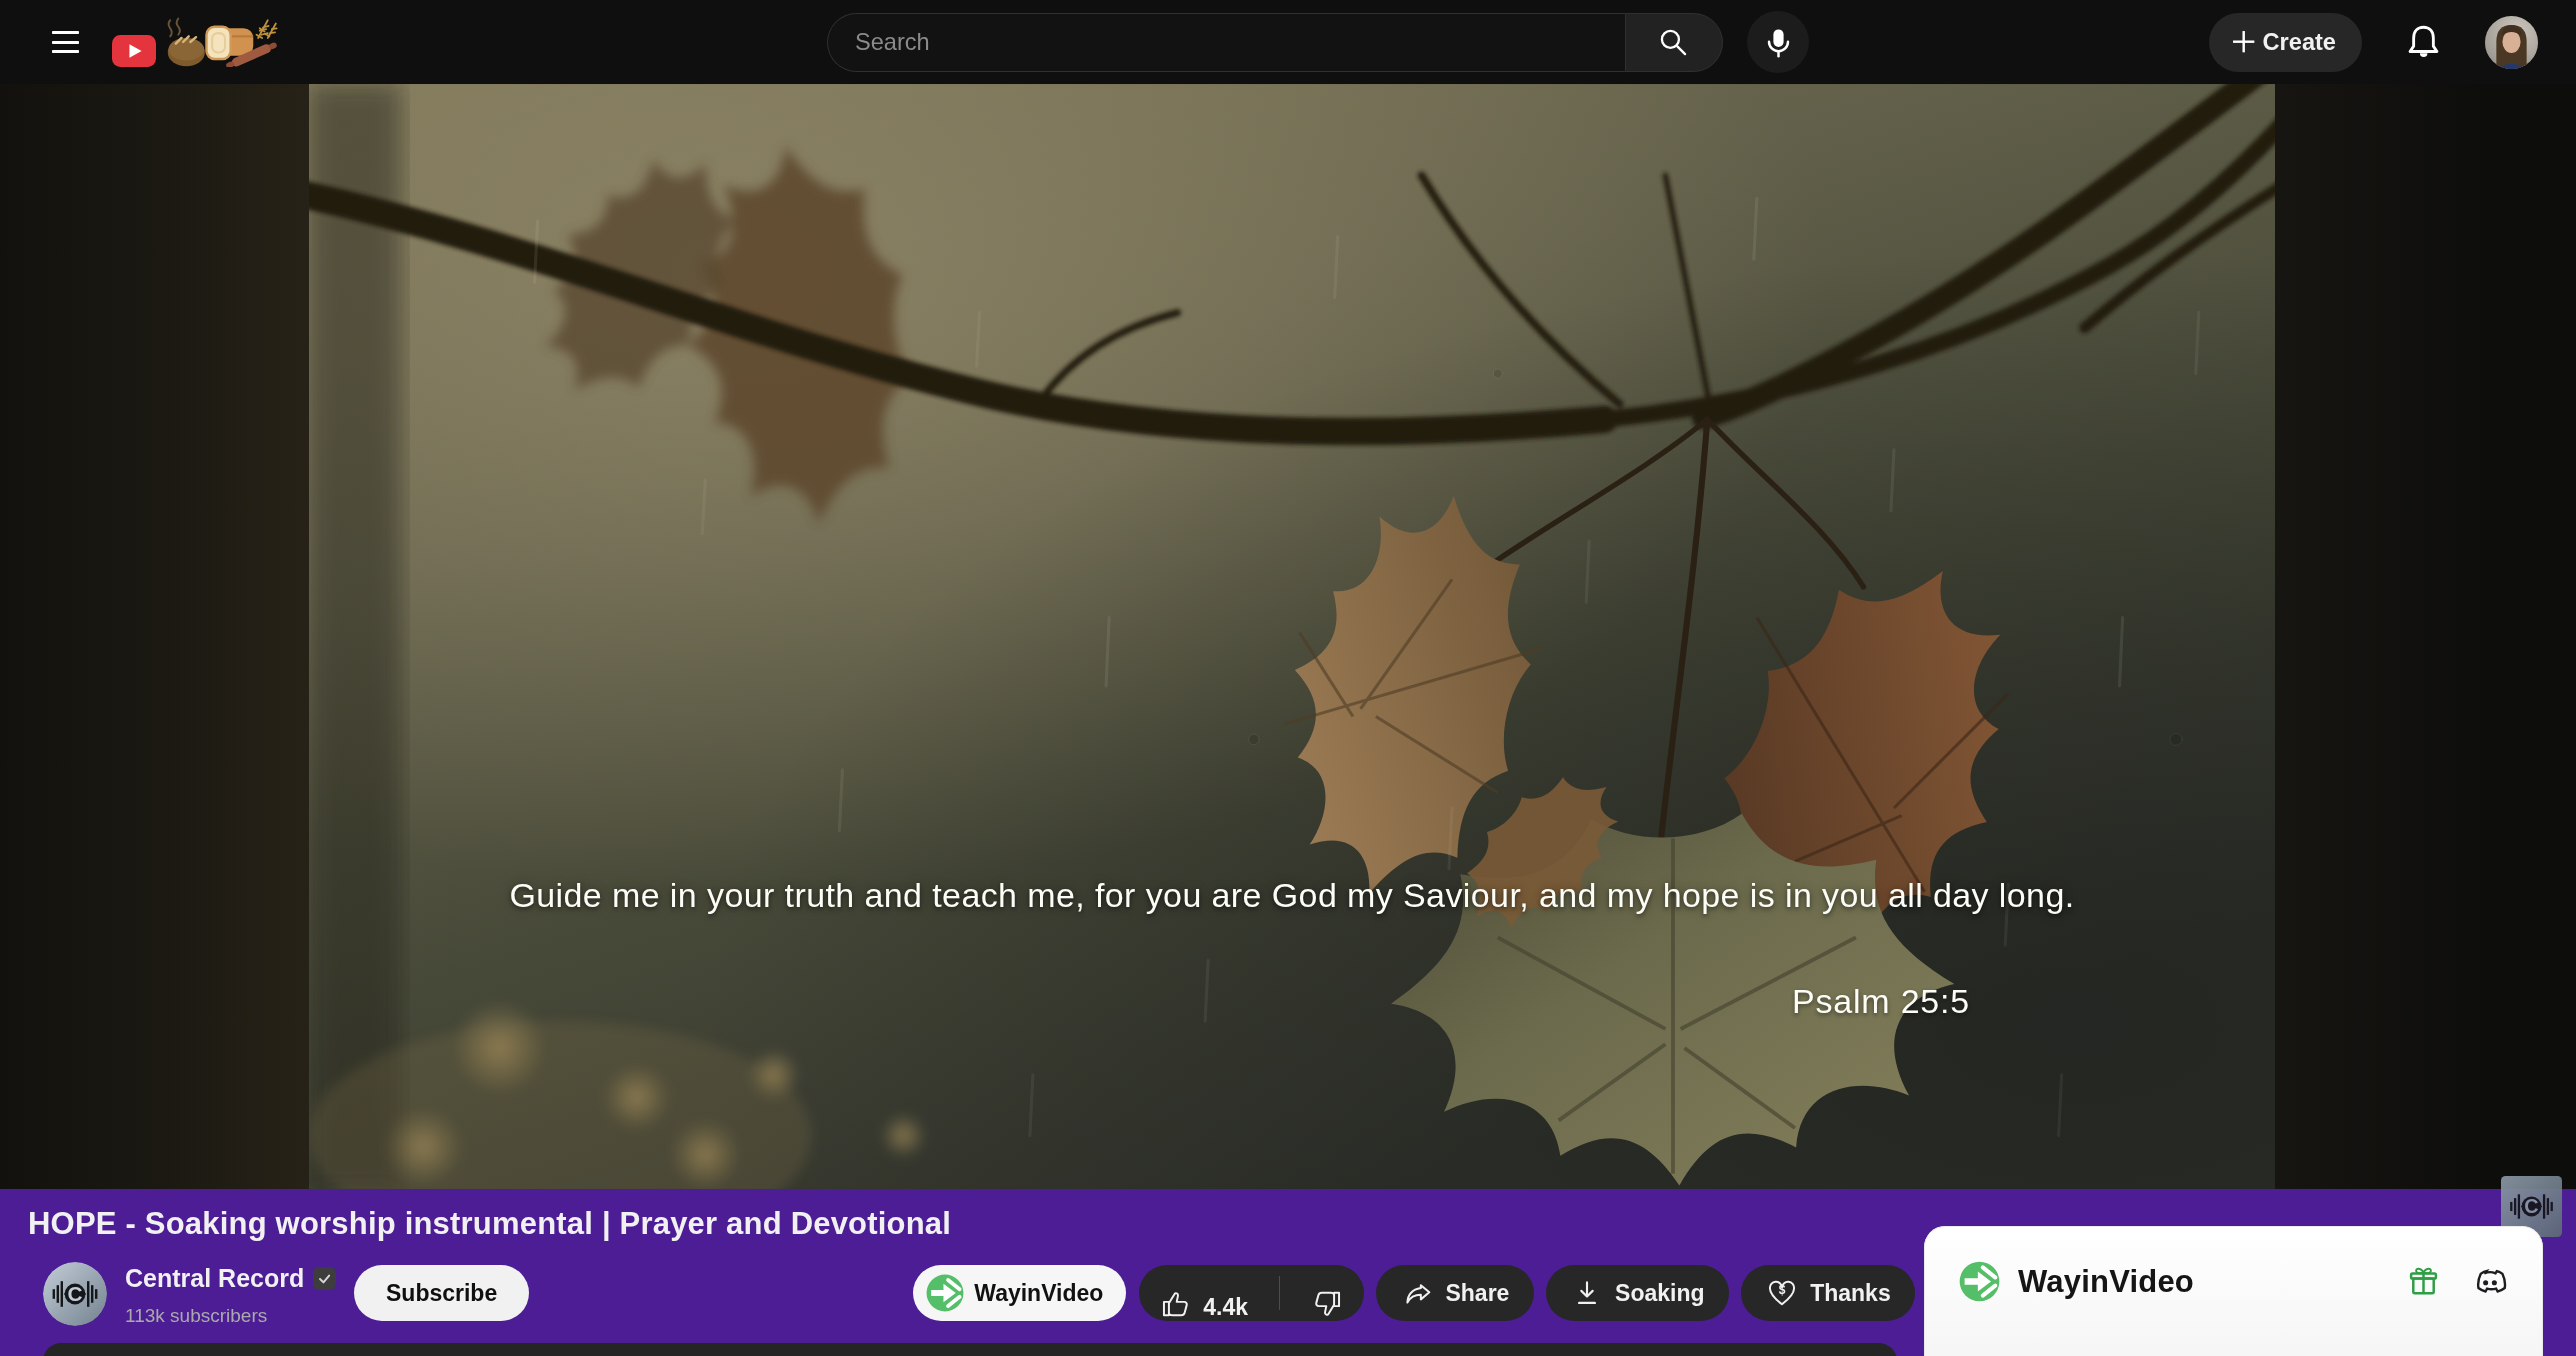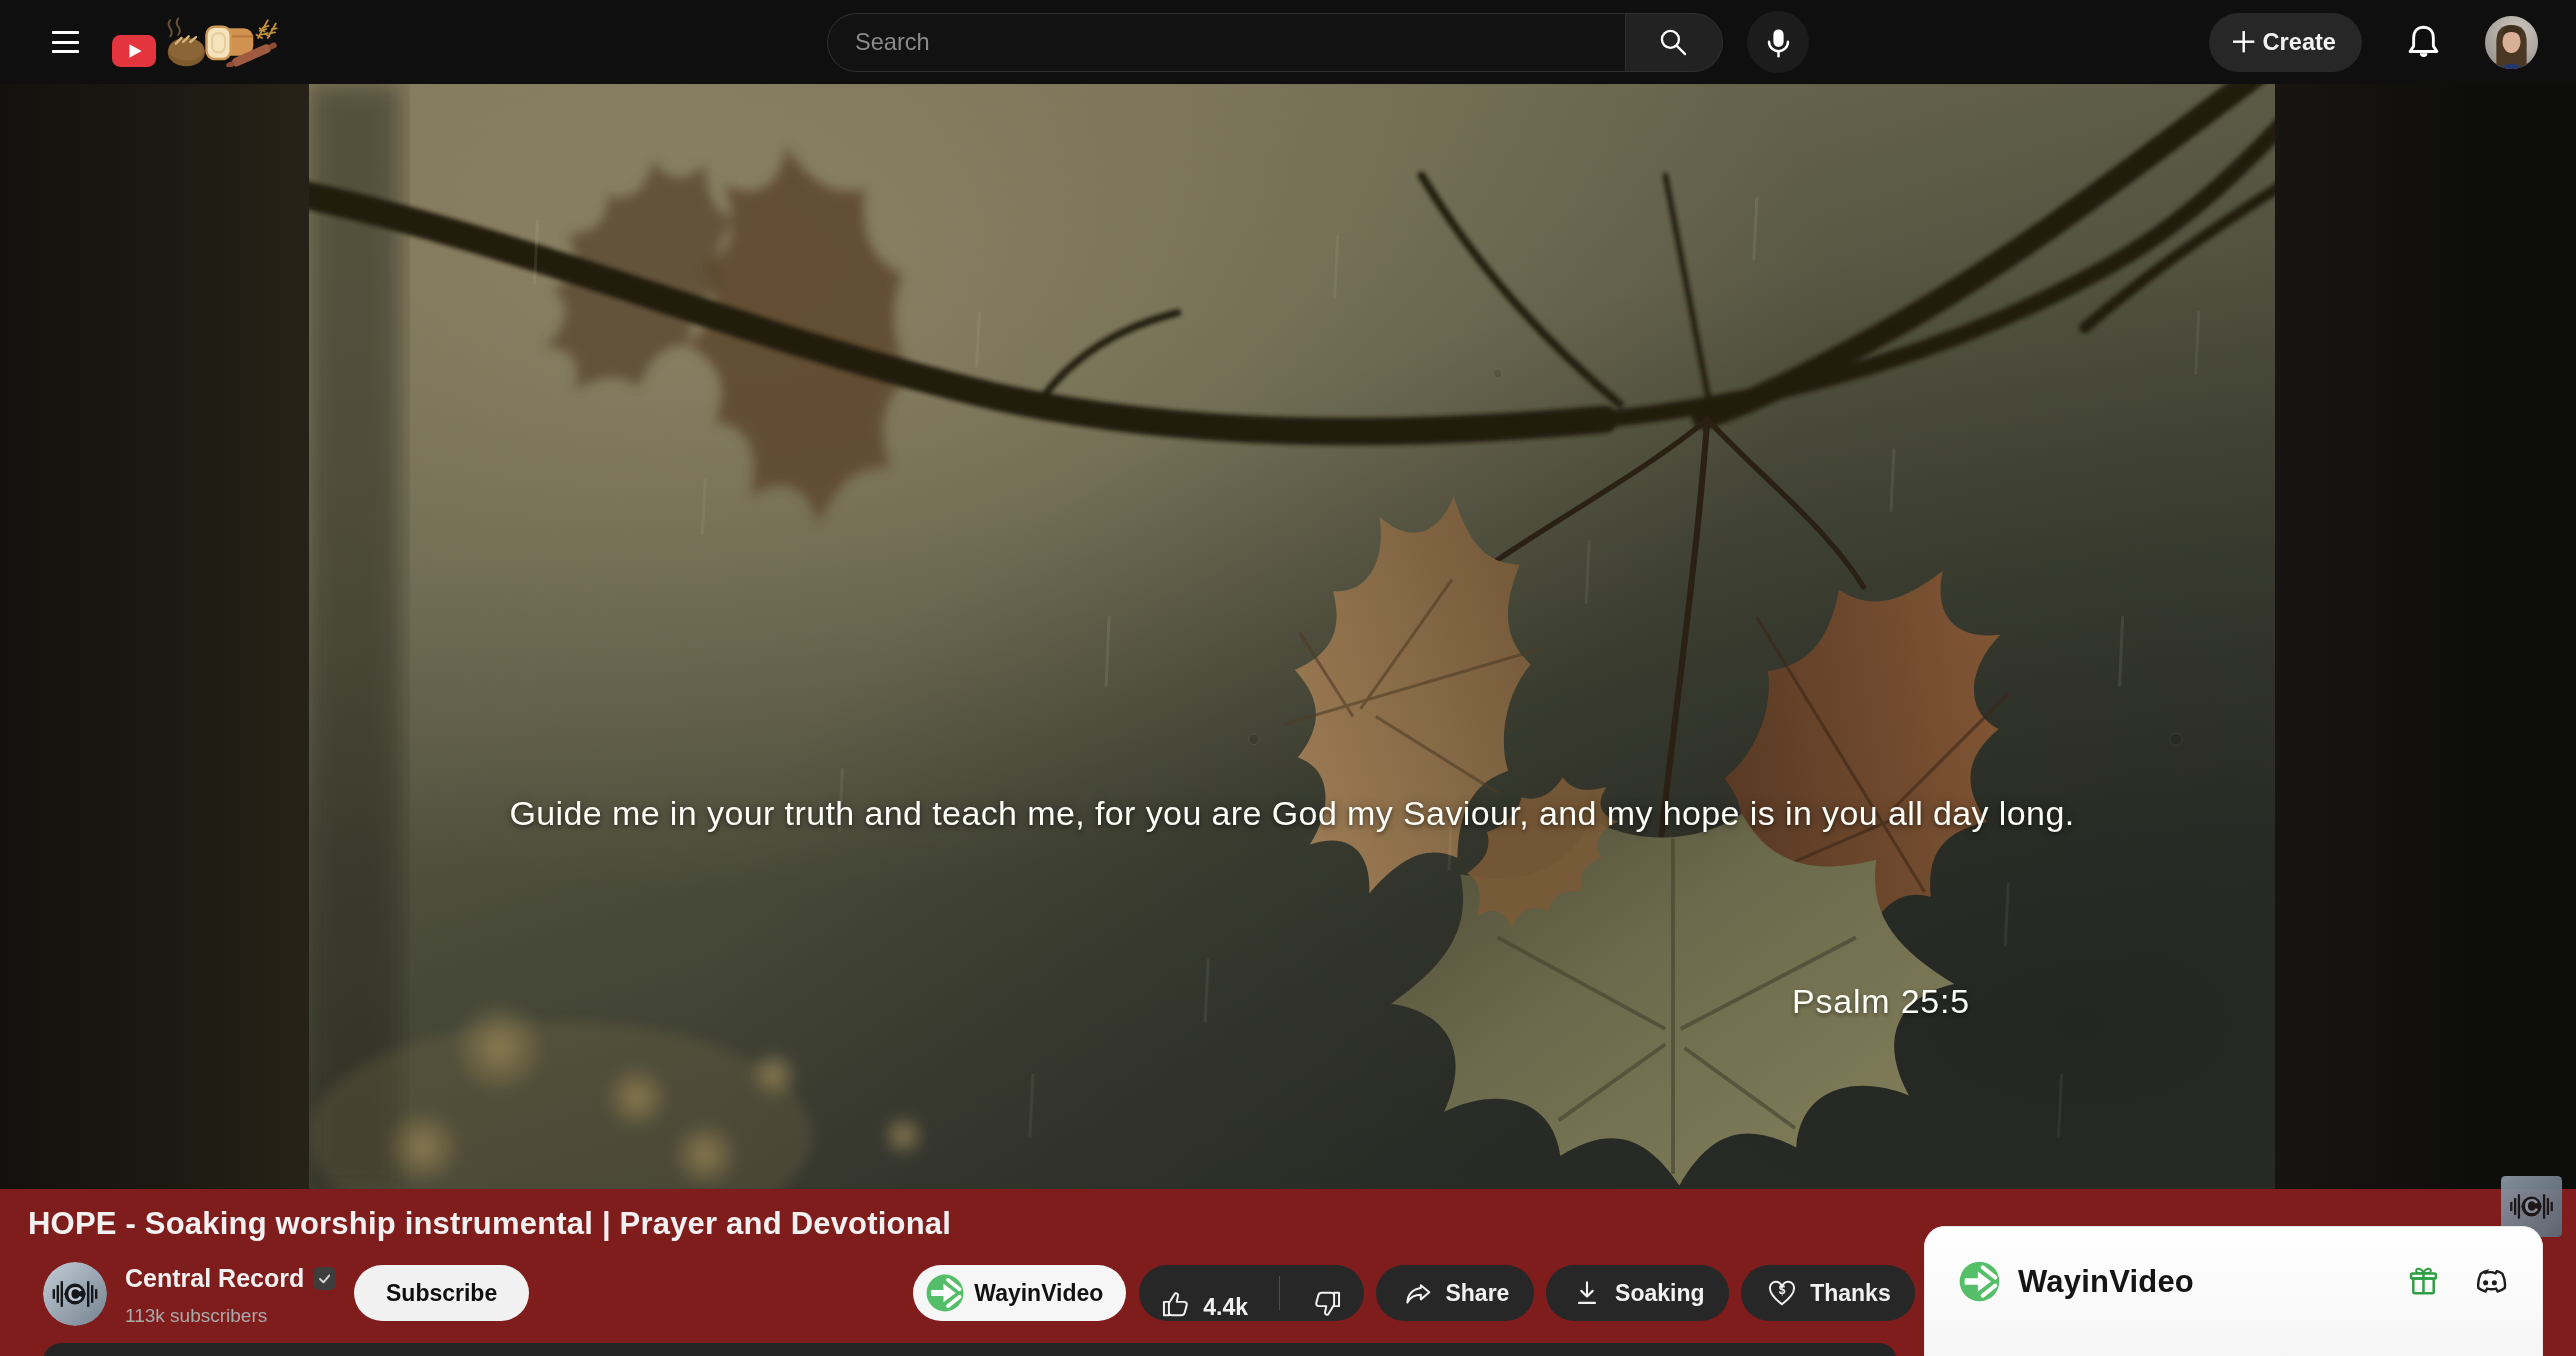--- a/index.html
+++ b/index.html
@@ -1,16 +1,16 @@
 <!DOCTYPE html>
 <html style="font-size:12.2px"><head>
 <meta charset="utf-8">
 <style>
   html,body{margin:0;padding:0;background:#0f0f0f;}
-  #app{position:relative;width:2576px;height:1357px;background:#7f1d1d;overflow:hidden;
+  #app{position:relative;width:2576px;height:1357px;background:#4c1d95;overflow:hidden;
        font-family:"Liberation Sans",sans-serif;color:#f1f1f1;}
 
   
   header{position:absolute;top:0;left:0;width:100%;height:84px;display:flex;align-items:center;background:#0f0f0f;z-index:30;}
   .h-left{display:flex;align-items:center;gap:23px;padding-left:43px;width:427px;box-sizing:border-box;}
   .hamburger{width:46px;height:46px;border:none;background:transparent;display:flex;flex-direction:column;justify-content:center;gap:6.1px;cursor:pointer;padding:0 9.1px;}
   .hamburger span{display:block;width:27.4px;height:3px;background:#fff;border-radius:0.8px;}
   .logo-group{display:flex;align-items:flex-end;gap:7.6px;cursor:pointer;}
   .h-center{flex:1;display:flex;align-items:center;justify-content:center;gap:24.4px;}
   .search-box{display:flex;align-items:stretch;height:59px;}
@@ -22,21 +22,21 @@
   .create-btn{display:flex;align-items:center;gap:5px;height:59px;padding:0 26px 0 21.3px;background:#272727;border:none;border-radius:30.5px;color:#f1f1f1;font-size:23.6px;font-weight:bold;cursor:pointer;font-family:"Liberation Sans",sans-serif;}
   .bell-btn{background:transparent;border:none;cursor:pointer;display:flex;}
   .avatar-btn{width:53px;height:53px;border-radius:50%;overflow:hidden;border:none;padding:0;cursor:pointer;background:#333;}
 
   
   .player-wrap{position:absolute;top:84px;left:0;width:2576px;height:1105px;background:#0e0e0d;}
   .ambient-left{position:absolute;left:0;top:0;width:309px;height:100%;background:linear-gradient(90deg,#12110d 0%,#1b1912 55%,#272217 100%);}
   .ambient-right{position:absolute;left:2275px;top:0;width:301px;height:100%;background:linear-gradient(90deg,#171511 0%,#0d0d0c 70%);}
   .video{position:absolute;left:309px;top:0;width:1966px;height:1105px;overflow:hidden;cursor:pointer;}
   .video svg.scene{position:absolute;inset:0;display:block;}
-  .caption{position:absolute;left:50%;top:710px;transform:translateX(-50%);white-space:nowrap;
+  .caption{position:absolute;left:50%;top:792px;transform:translateX(-50%);white-space:nowrap;
            font-size:34px;letter-spacing:0.4px;color:#fdfdf8;
            text-shadow:0 1.5px 4.6px rgba(0,0,0,.45),0 0 10.7px rgba(0,0,0,.3);}
   .psalm{position:absolute;left:1572px;top:898px;transform:translateX(-50%);font-size:34px;letter-spacing:0.8px;color:#fdfdf8;
          text-shadow:0 1.5px 4.6px rgba(0,0,0,.45);}
   .watermark{position:absolute;left:2501px;top:1092px;width:61px;height:61px;border-radius:4.6px;overflow:hidden;opacity:.92;cursor:pointer;}
 
   
   .page-title{position:absolute;left:28px;top:1206px;margin:0;font-size:31px;font-weight:bold;color:#f1f1f1;letter-spacing:0.2px;}
   .meta-row{position:absolute;left:43px;top:1259px;width:1814px;height:69px;}
   .ch-avatar{position:absolute;left:0;top:3px;width:64px;height:64px;border-radius:50%;overflow:hidden;cursor:pointer;}

